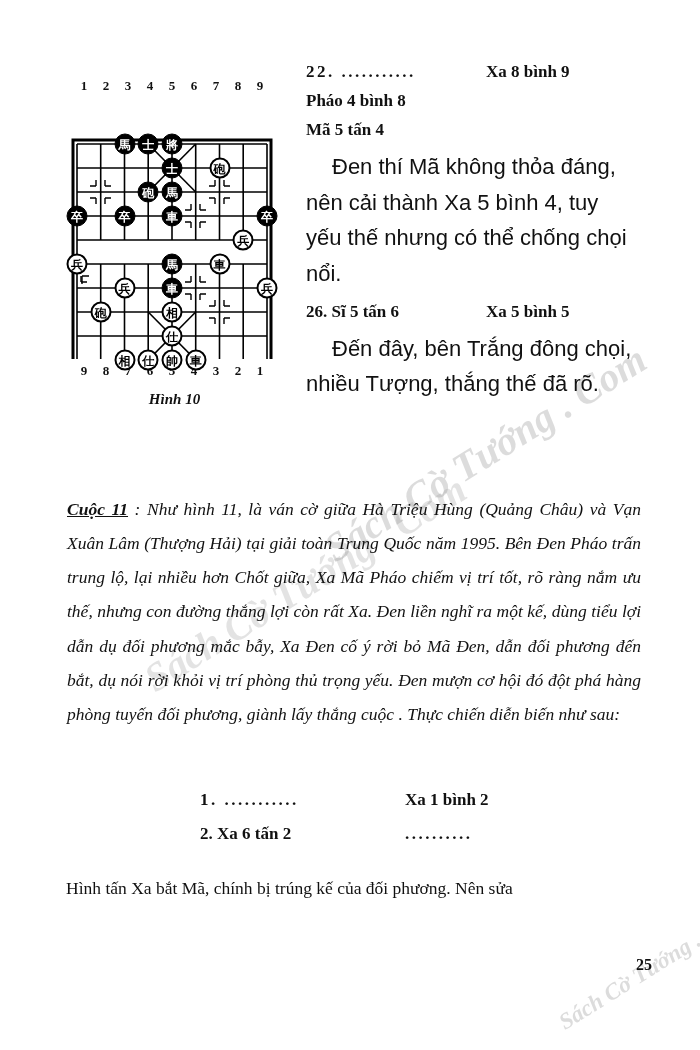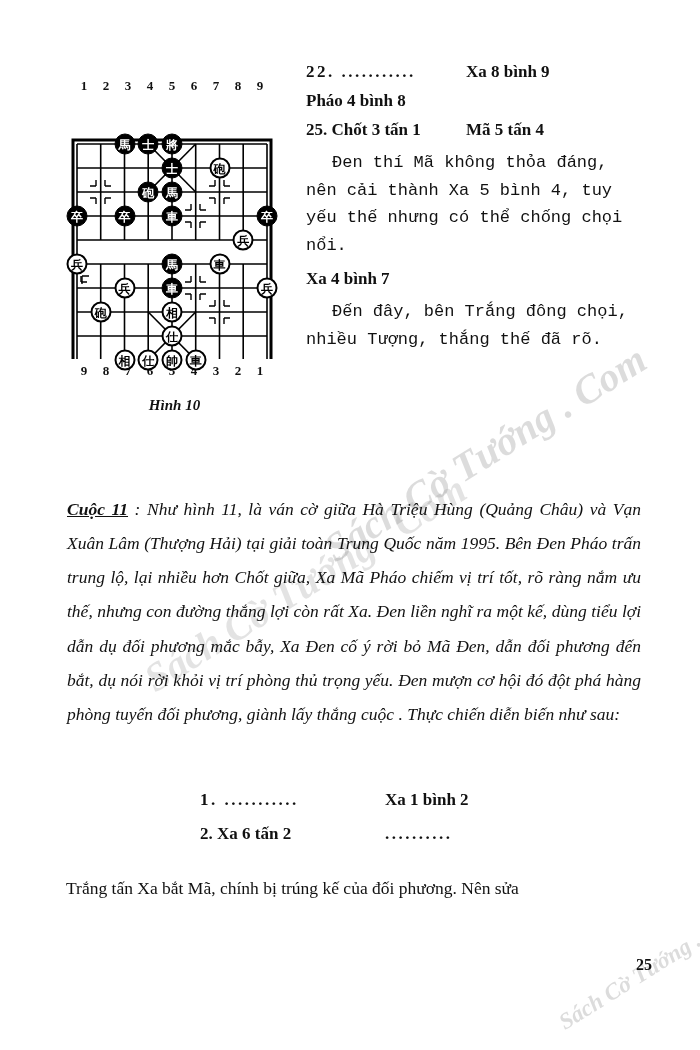--- a/index.html
+++ b/index.html
@@ -84,21 +84,21 @@
     color: #fff;
     border: 1.5px solid #000;
   }
   .piece.red {
     background: #fff;
     color: #000;
     border: 2px solid #000;
   }
 
   .fig-caption {
-    margin-top: 18px;
+    margin-top: 12px;
     text-align: center;
     width: 215px;
     margin-left: 15px;
     font-family: "Liberation Serif", serif;
     font-style: italic;
     font-weight: 700;
     font-size: 15px;
   }
 
   
@@ -108,28 +108,29 @@
     top: 62px;
     width: 340px;
   }
   .move-line {
     display: flex;
     font-family: "Liberation Serif", serif;
     font-size: 17px;
     font-weight: 600;
     margin-bottom: 9px;
     white-space: nowrap;
+    gap: 20px;
   }
   .move-white { width: 160px; }
   .move-black { }
   .dots { letter-spacing: 2.5px; }
 
   .note-p {
-    font-family: Liberation Mono, monospace;
-    font-size: 17px;
+    font-family: Liberation Sans, sans-serif;
+    font-size: 22px;
     line-height: 1.62;
     text-indent: 26px;
     margin: 8px 0 10px 0;
     width: 330px;
   }
 
   
   .body-block {
     position: absolute;
     left: 67px;
@@ -301,30 +302,30 @@
   <div class="moves-col">
     <div id="moves-upper-list">
         <div class="move-line">
           <span class="move-white dots">22. ...........</span>
           <span class="move-black">Xa 8 bình 9</span>
         </div>
         <div class="move-line">
           <span class="move-black">Pháo 4 bình 8</span>
         </div>
         <div class="move-line">
-          <span class="move-white">25. Chốt 3 tấn 1</span>
           <span class="move-black">Mã 5 tấn 4</span>
         </div>
       </div>
 
     <p class="note-p">Đen thí Mã không thỏa đáng, nên cải thành Xa 5 bình 4, tuy yếu thế nhưng có thể chống chọi nổi.</p>
 
     <div id="moves-upper-2-list">
         <div class="move-line">
-          <span class="move-black">Xa 4 bình 7</span>
+          <span class="move-white">26. Sĩ 5 tấn 6</span>
+          <span class="move-black">Xa 5 bình 5</span>
         </div>
       </div>
 
     <p class="note-p">Đến đây, bên Trắng đông chọi, nhiều Tượng, thắng thế đã rõ.</p>
   </div>
 
   <div class="body-block">
     <p class="body-p">
       <span class="lead">Cuộc 11</span><span> : Như hình 11, là ván cờ giữa Hà Triệu Hùng (Quảng Châu) và Vạn Xuân Lâm (Thượng Hải) tại giải toàn Trung Quốc năm 1995. Bên Đen Pháo trấn trung lộ, lại nhiều hơn Chốt giữa, Xa Mã Pháo chiếm vị trí tốt, rõ ràng nắm ưu thế, nhưng con đường thắng lợi còn rất Xa. Đen liền nghĩ ra một kế, dùng tiểu lợi dẫn dụ đối phương mắc bẫy, Xa Đen cố ý rời bỏ Mã Đen, dẫn đối phương đến bắt, dụ nói rời khỏi vị trí phòng thủ trọng yếu. Đen mượn cơ hội đó đột phá hàng phòng tuyến đối phương, giành lấy thắng cuộc . Thực chiến diễn biến như sau:</span>
     </p>
@@ -336,16 +337,16 @@
           <span class="move-white dots">1. ...........</span>
           <span class="move-black">Xa 1 bình 2</span>
         </div>
         <div class="move-line">
           <span class="move-white">2. Xa 6 tấn 2</span>
           <span class="move-black dots">..........</span>
         </div>
       </div>
   </div>
 
-  <div class="closing">Trắng tấn Xa bắt Mã, chính bị trúng kế của đối phương. Nên sửa</div>
+  <div class="closing">Hình tấn Xa bắt Mã, chính bị trúng kế của đối phương. Nên sửa</div>
 
   <div class="page-num">25</div>
 </div>
 
 </body></html>

